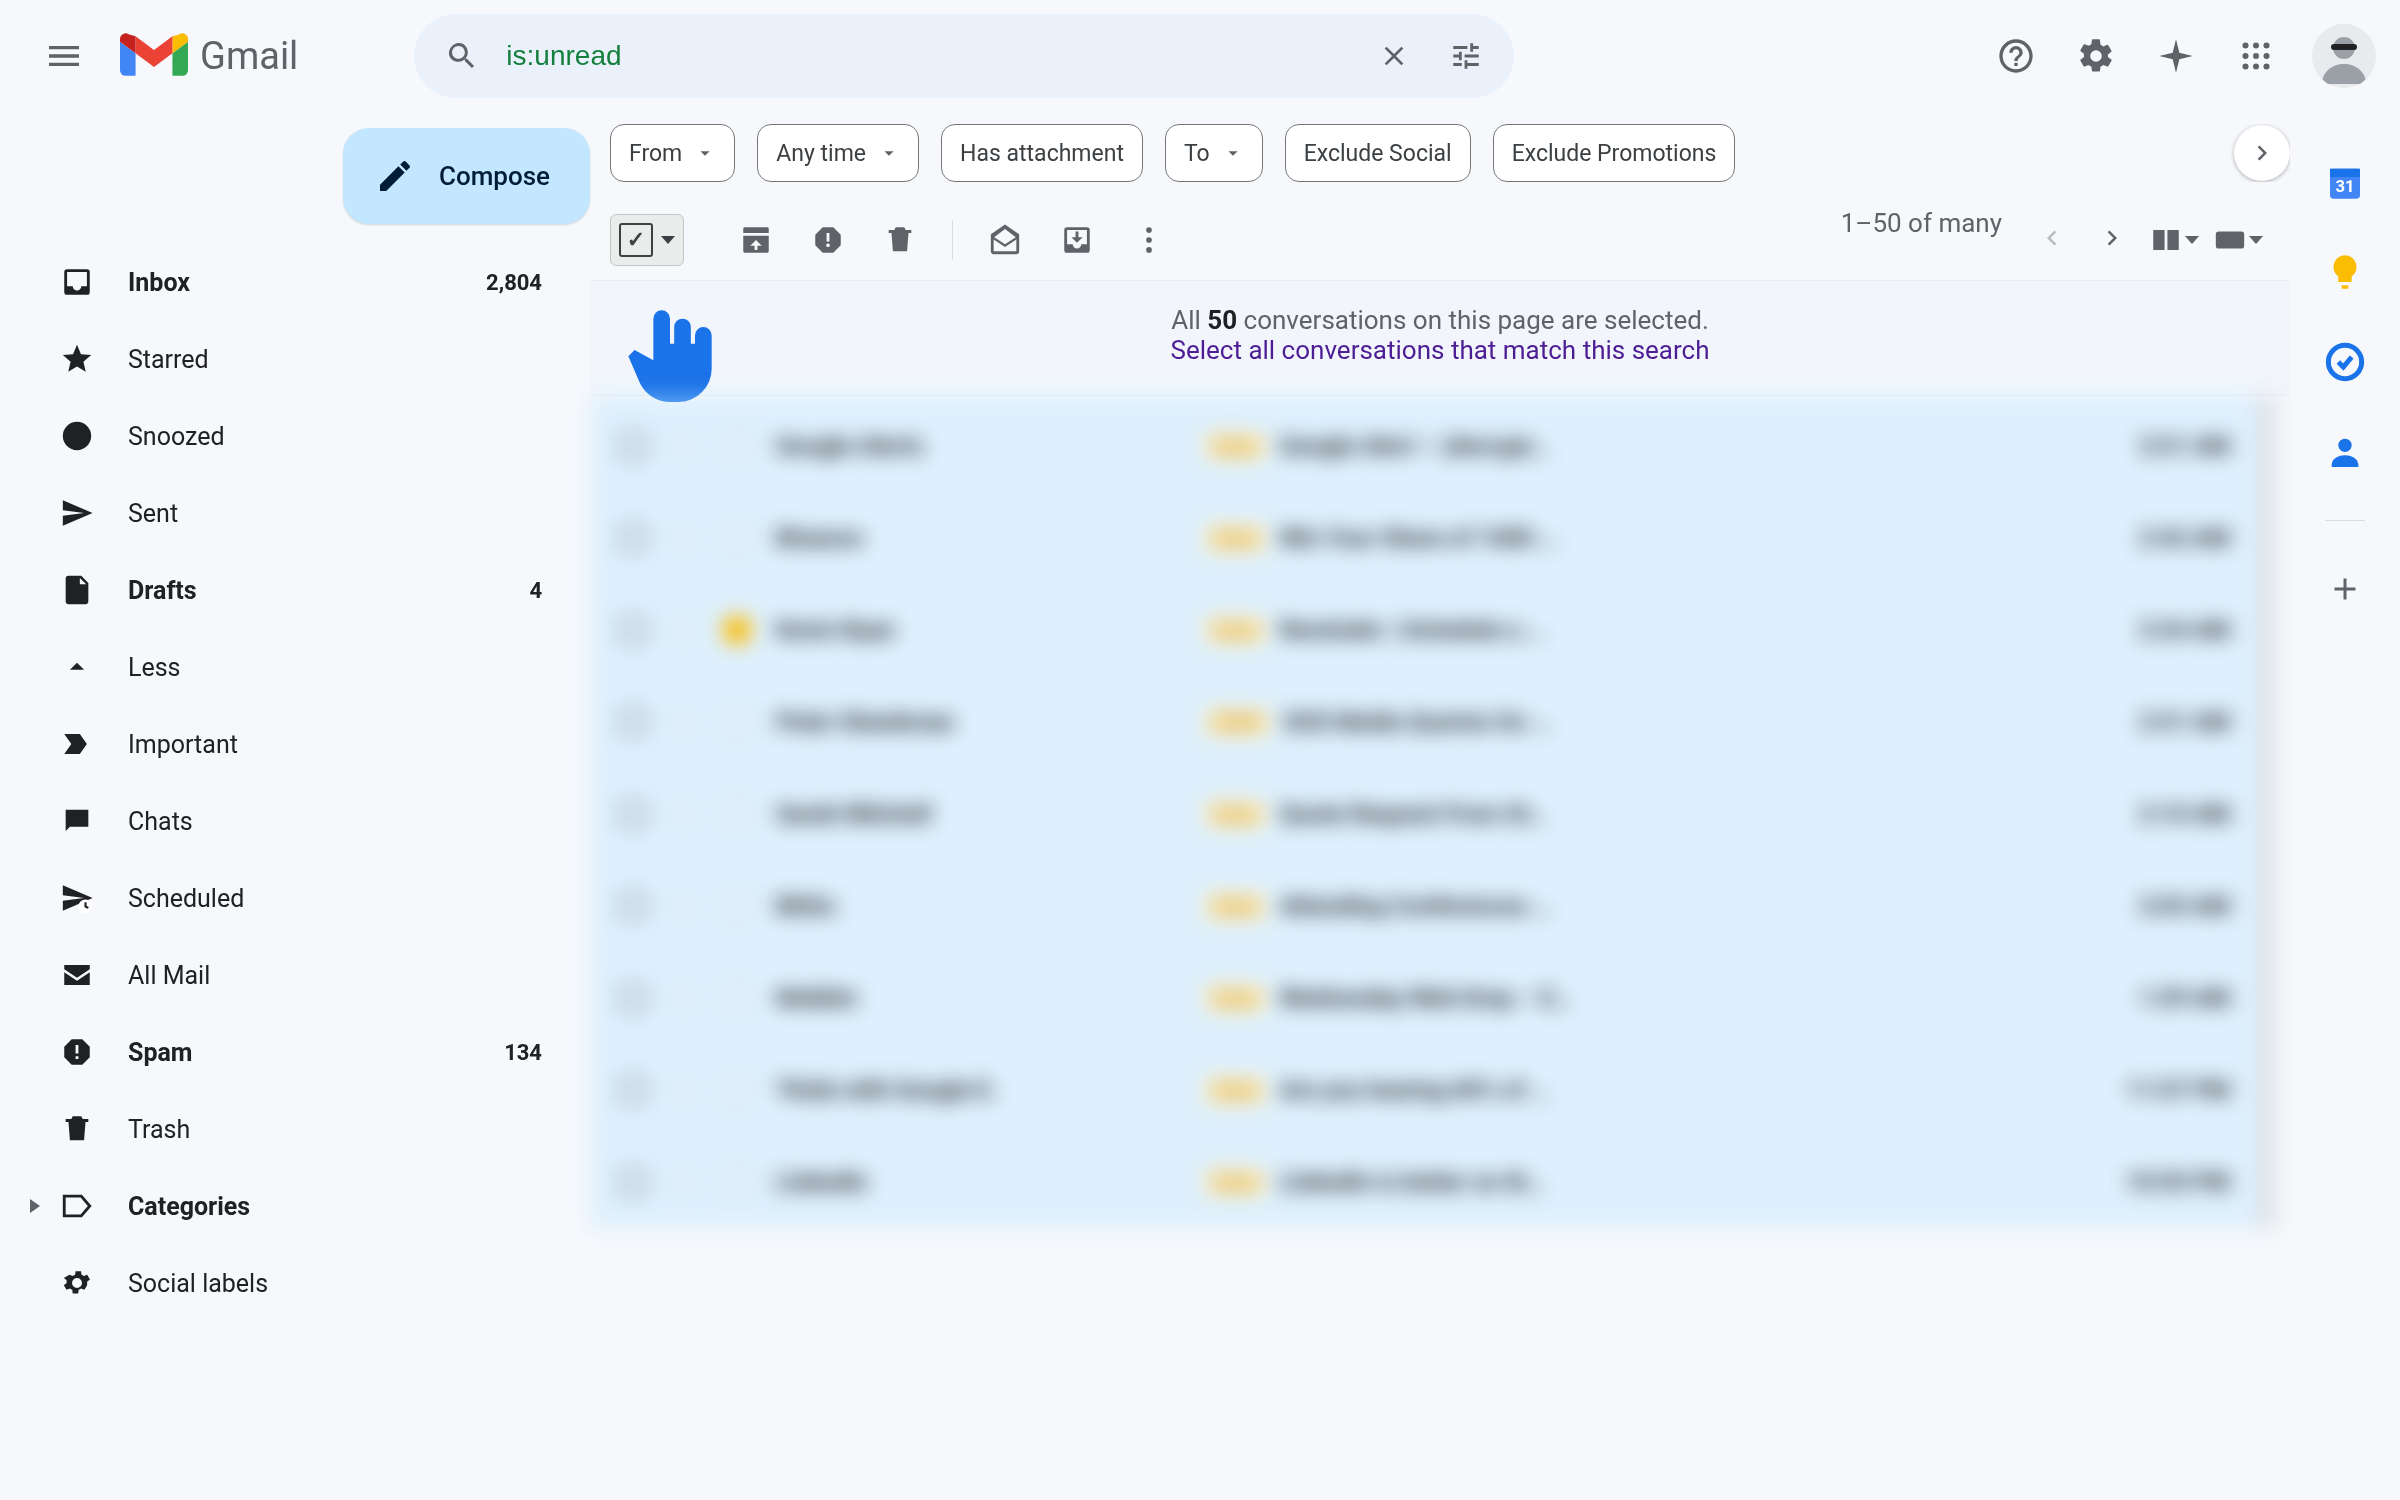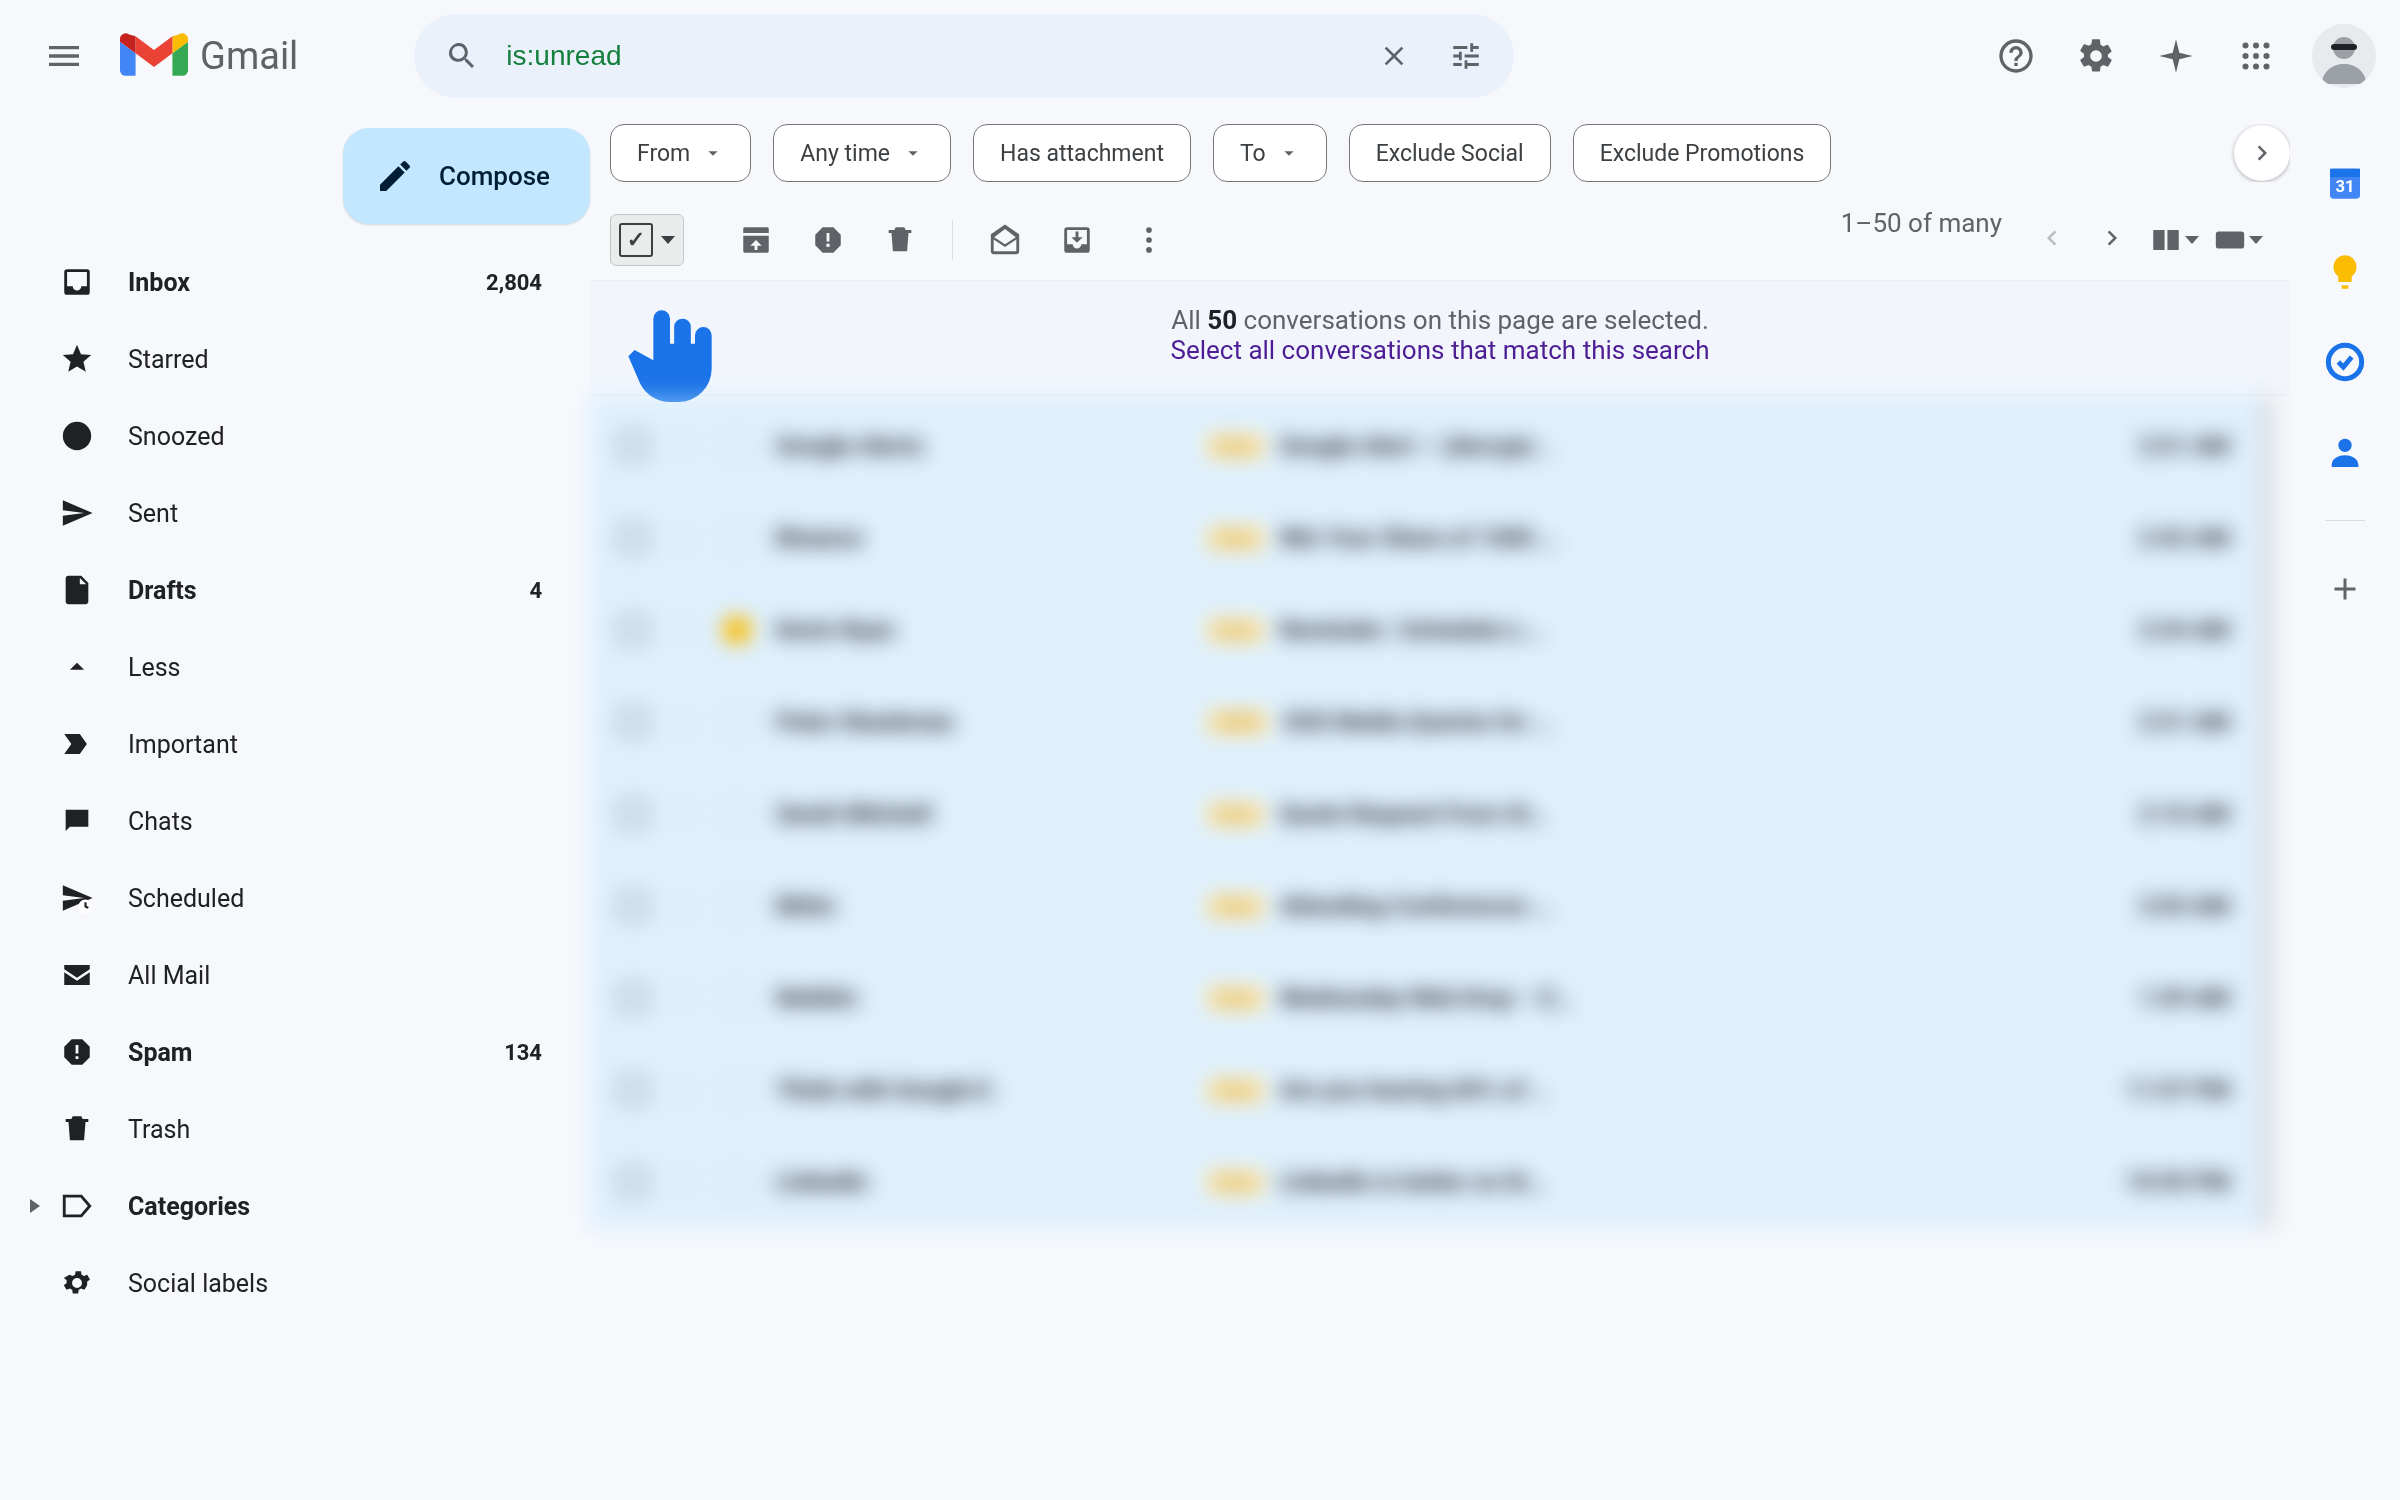--- a/index.html
+++ b/index.html
@@ -167,21 +167,21 @@
   position: relative;
   overflow: hidden;
   padding-left: 20px;
 }
 .chip {
   display: flex;
   align-items: center;
   gap: 12px;
   border: 1.5px solid #747775;
   border-radius: 14px;
-  padding: 0 26px;
+  padding: 0 18px;
   height: 58px;
   font-size: 23px;
   color: #3c4043;
   background: #fff;
   white-space: nowrap;
   cursor: pointer;
 }
 .chip svg { width: 22px; height: 22px; color: #5f6368; }
 .chip-scroll {
   position: absolute;

